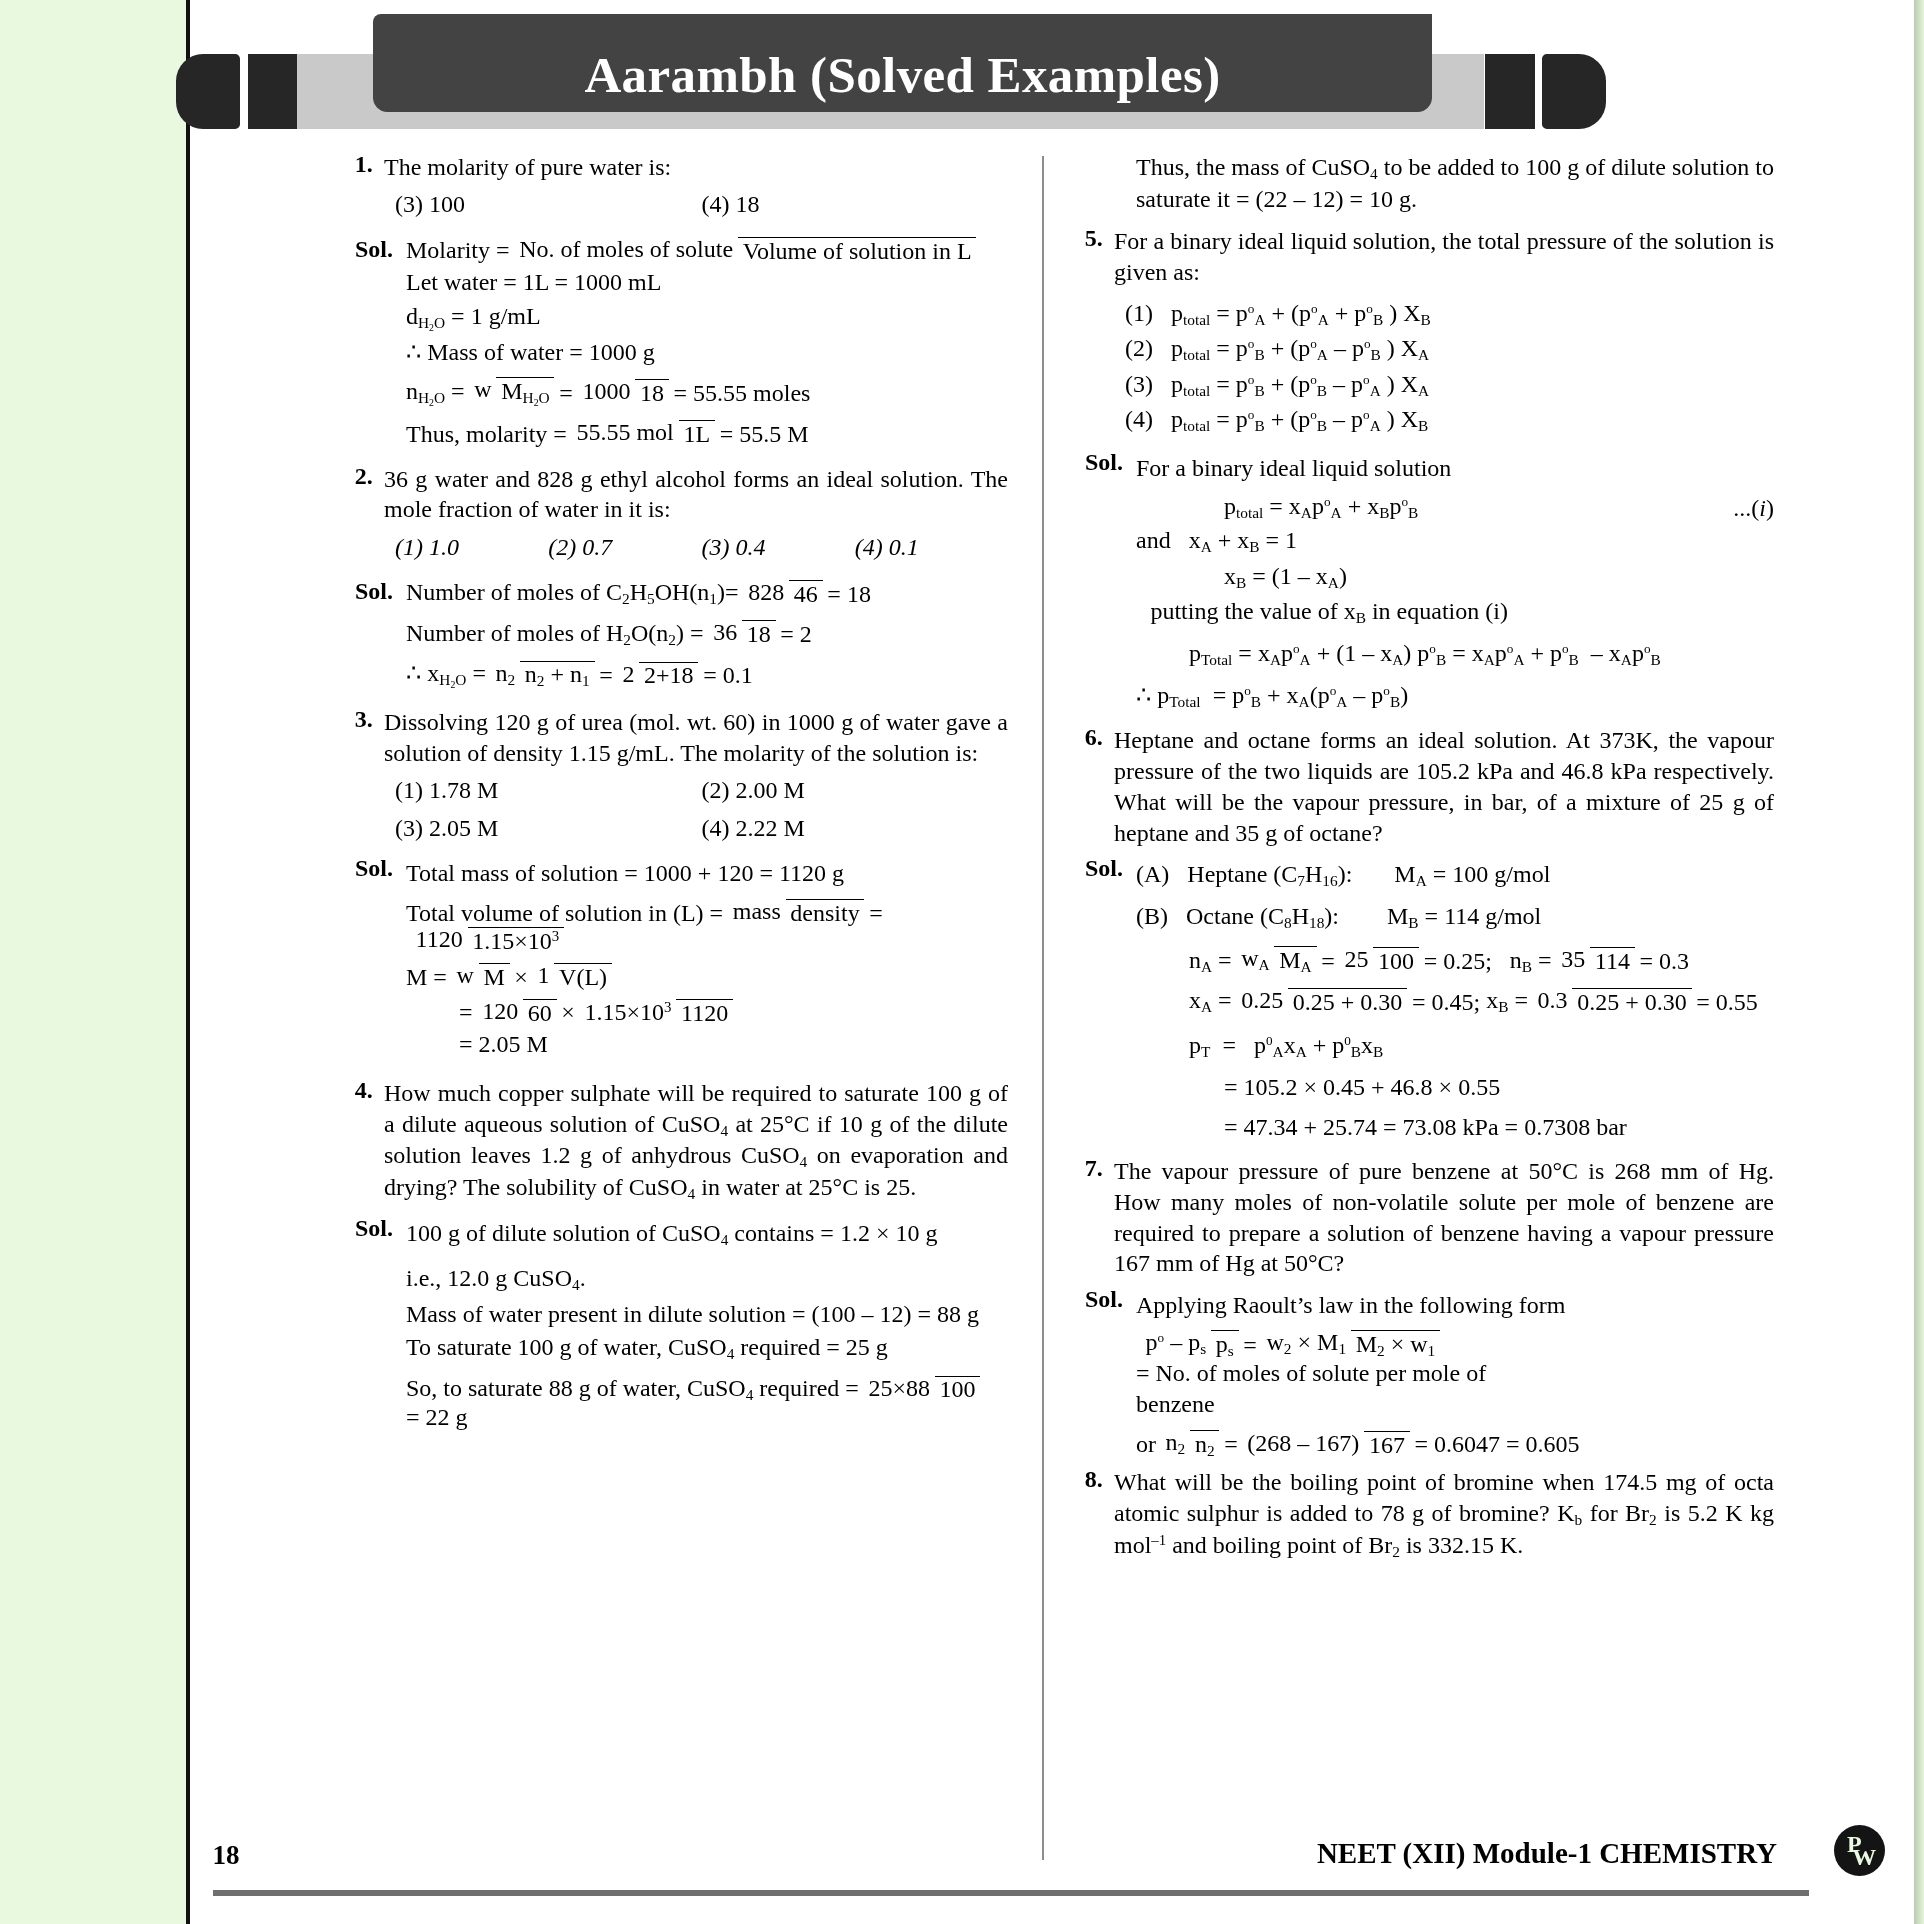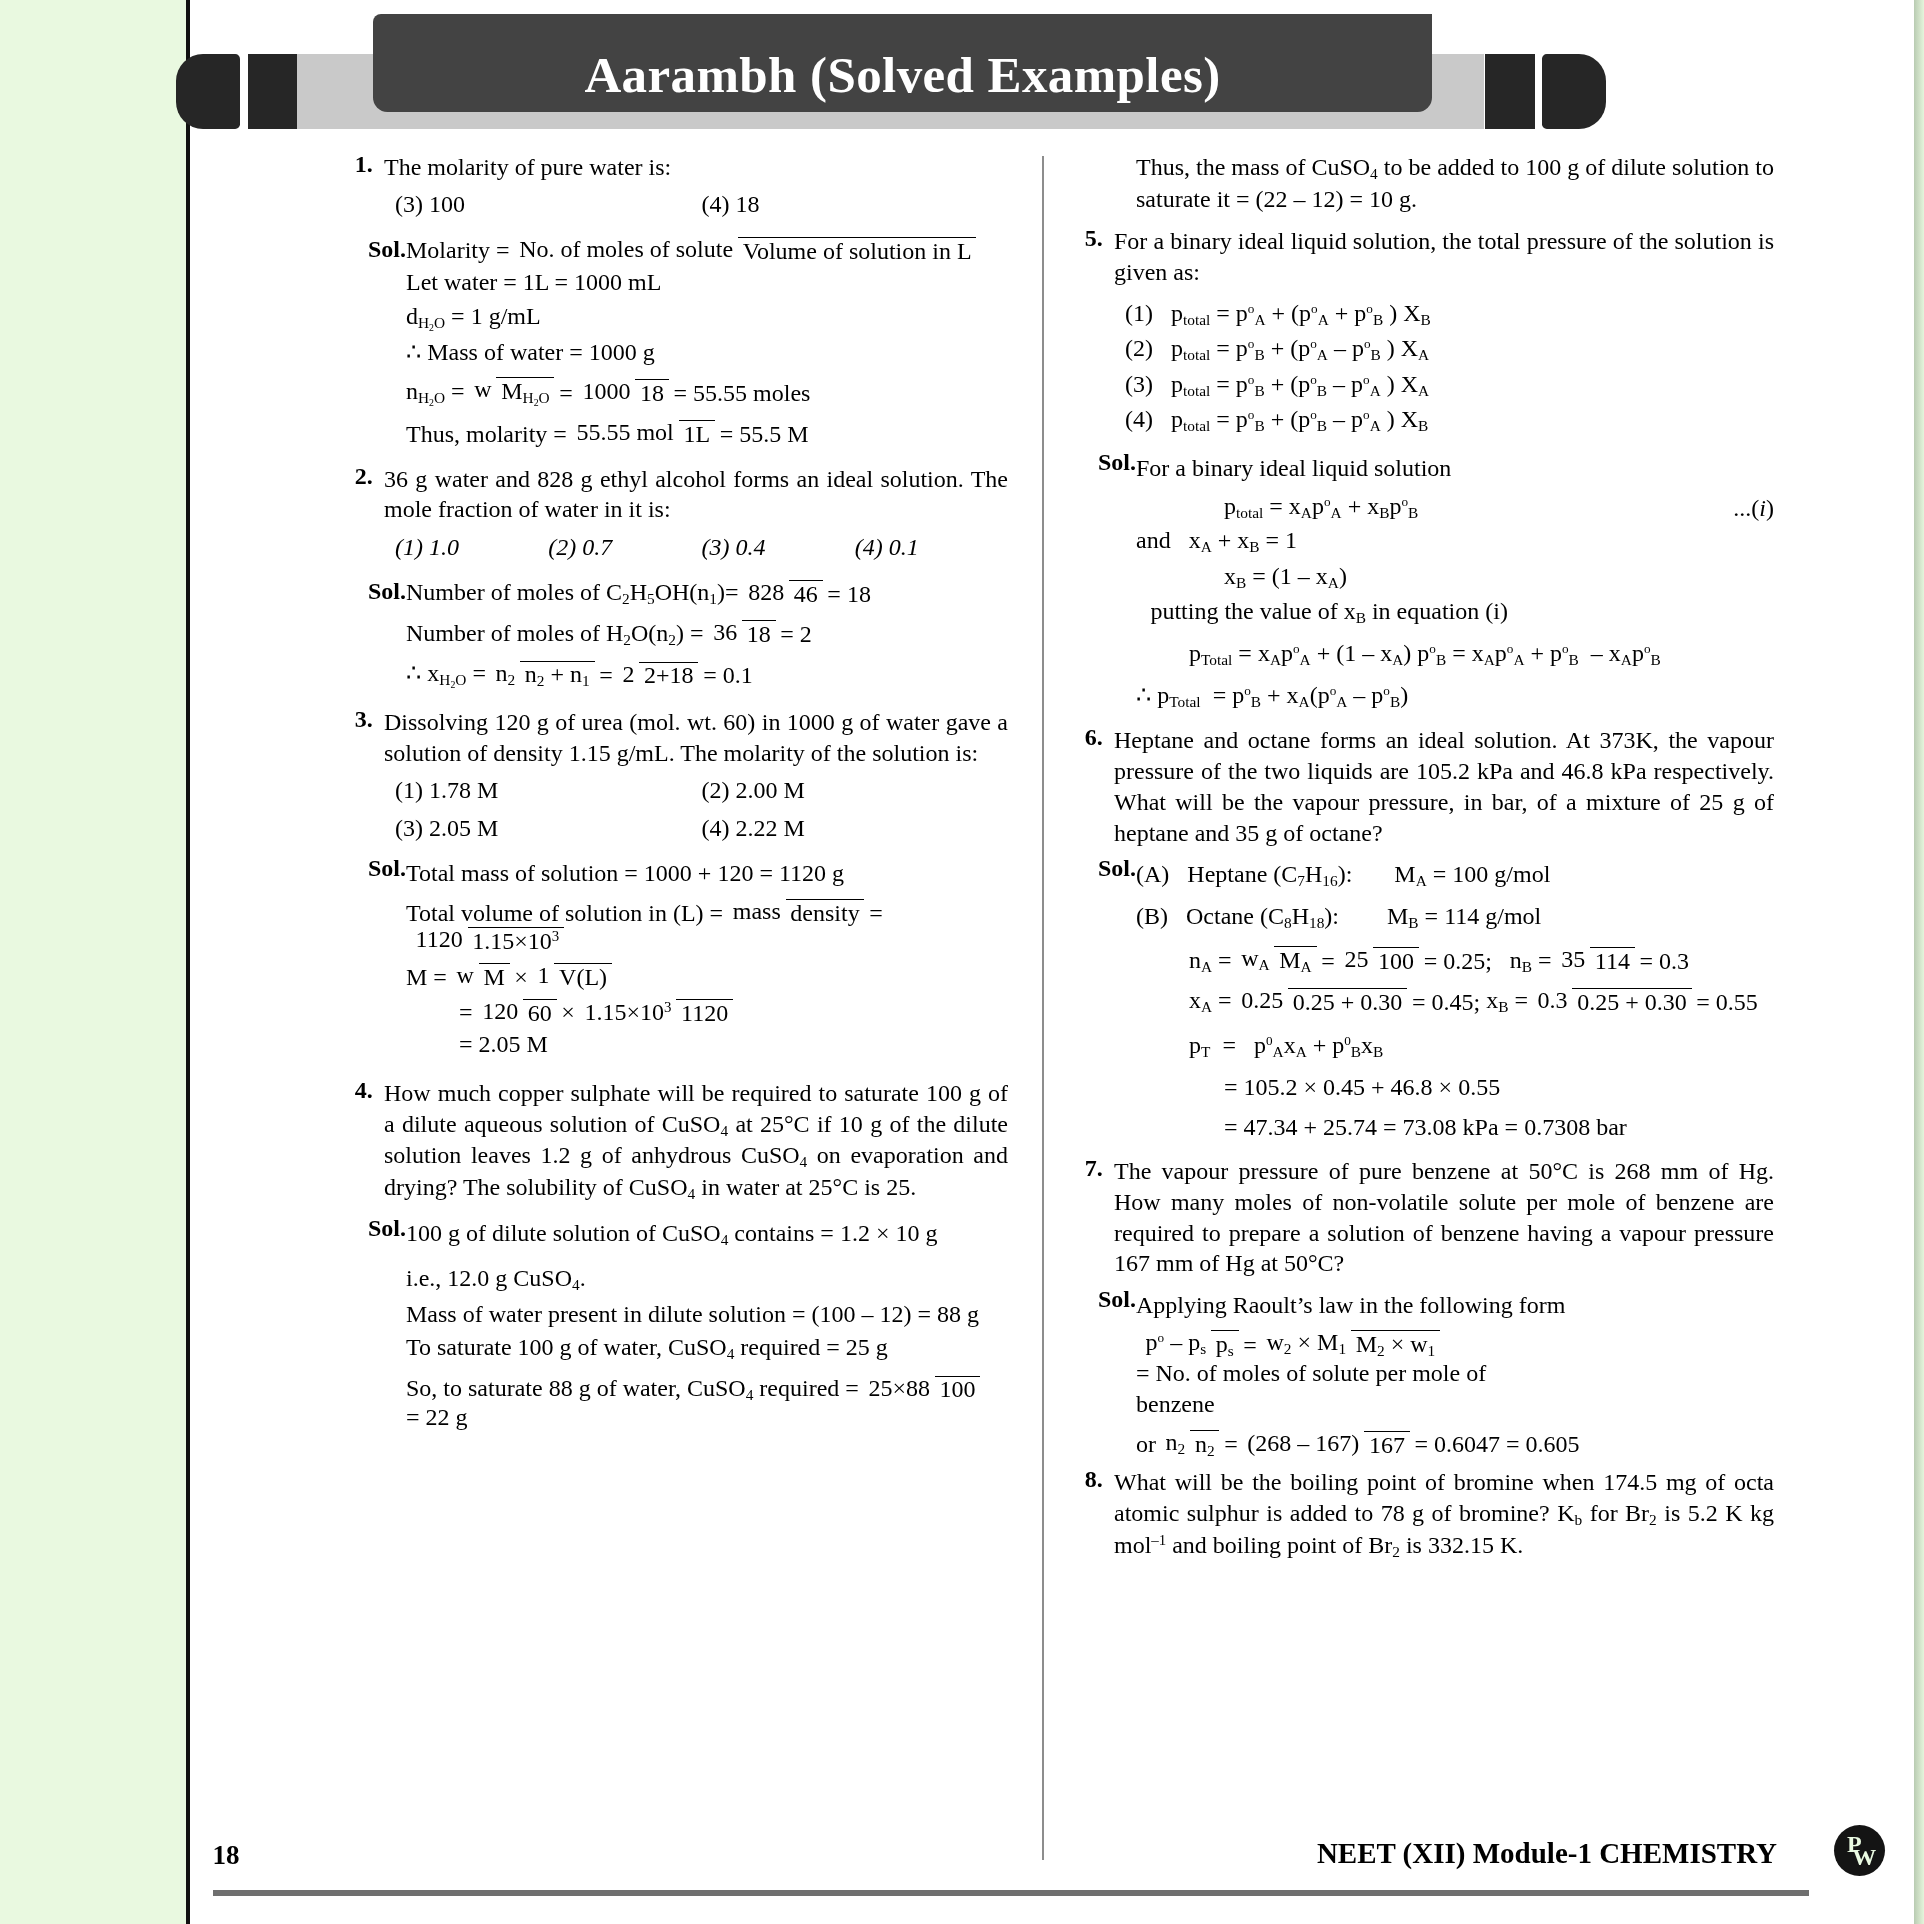--- a/index.html
+++ b/index.html
@@ -65,21 +65,21 @@
 
   
   .footer-rule{position:absolute;left:22.5px;top:1890px;width:1596px;height:6.4px;background:#6f6f6f;}
   .page-num{position:absolute;left:22.5px;top:1840px;font-size:27px;font-weight:bold;}
   .footer-title{position:absolute;right:148px;top:1837px;font-size:29px;font-weight:bold;
     white-space:nowrap;}
 
   
   .item{display:flex;margin-bottom:0px;}
   .num{width:42px;flex:0 0 42px;text-align:right;padding-right:11.2px;font-weight:bold;box-sizing:border-box;}
-  .sol{width:64px;flex:0 0 64px;text-align:right;font-weight:bold;box-sizing:border-box;}
+  .sol{width:64px;flex:0 0 64px;text-align:center;font-weight:bold;box-sizing:border-box;}
   .body{flex:1;}
   .q{text-align:justify;line-height:1.28;}
   .pad{padding-left:53px;}
   .opts{display:flex;margin-top:6.4px;line-height:1.32;}
   .opts>div{flex:1;}
   .opts4>div{flex:0 0 25%;font-style:italic;}
   .line{line-height:1.34;margin:1.6px 0;}
   .gap6{height:4.8px;}
   .gap10{height:8px;}
   .gap14{height:11.2px;}

